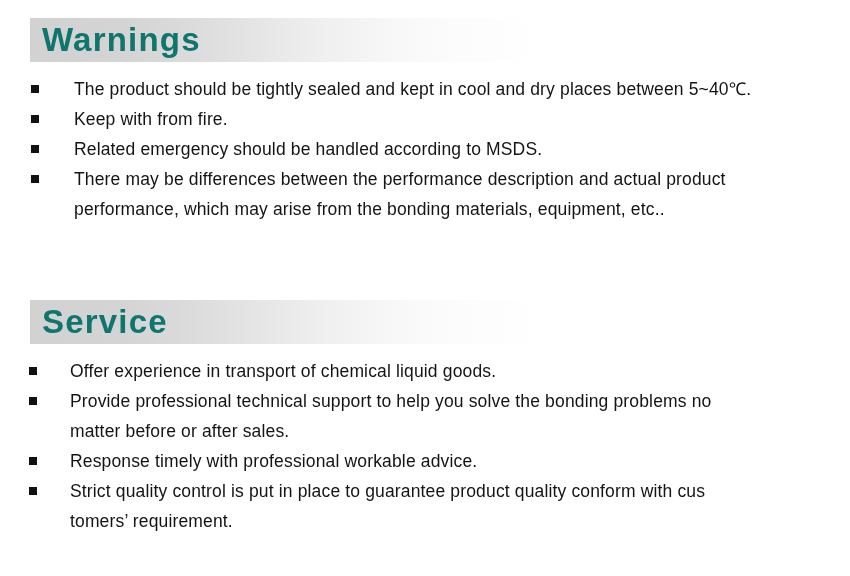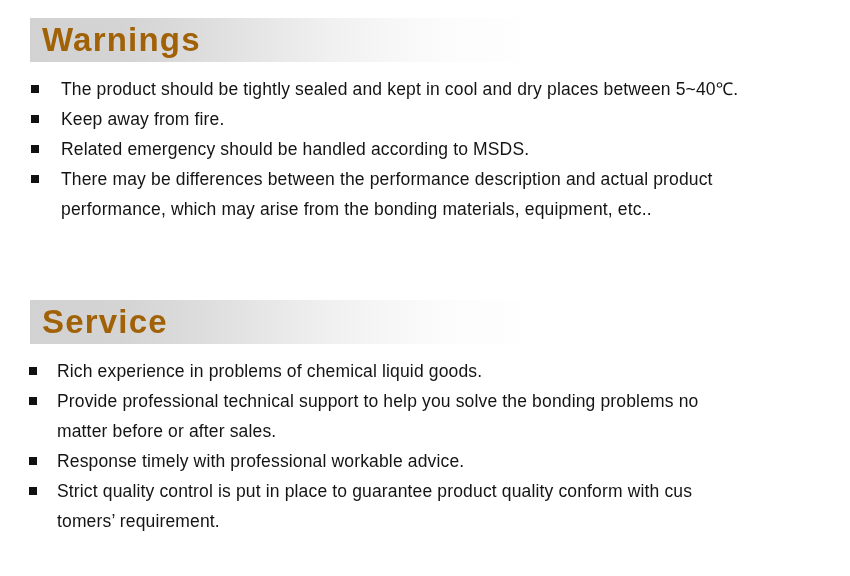--- a/index.html
+++ b/index.html
@@ -47,21 +47,21 @@
         #ffffff 100%);
   }
   .heading-text {
     position: absolute;
     left: 42px;
     top: 0;
     height: 44px;
     line-height: 44px;
     font-size: 33px;
     font-weight: bold;
-    color: #a16207;
+    color: #0f766e;
     letter-spacing: 1.2px;
     white-space: nowrap;
   }
 
   
   .bullet-list {
     list-style: none;
     margin: 0;
     padding: 0;
   }
@@ -100,61 +100,61 @@
     top: 356px;
     width: 800px;
   }
   .service-list .bullet-item {
     padding-left: 29px;
   }
 
   .heading-warnings { position: absolute; left: 0; top: 18px; width: 850px; }
   .heading-service  { position: absolute; left: 0; top: 300px; width: 785px; }
 
-  .nowrap-seg { white-space: pre-wrap; }
+  .nowrap-seg { white-space: pre-wrap; margin-left: 13px; }
 </style>
 </head>
 <body>
 
 <div class="page">
 
   <div class="section-heading heading-warnings">
     <div class="heading-bar"></div>
     <div class="heading-text">Warnings</div>
   </div>
 
   <ul class="bullet-list warnings-list">
     <li class="bullet-item">
       <span class="marker"></span>
       <span class="txt nowrap-seg">The product should be tightly sealed and kept in cool and dry places between 5~40℃.</span>
     </li>
     <li class="bullet-item">
       <span class="marker"></span>
-      <span class="txt nowrap-seg">Keep away from fire.</span>
+      <span class="txt nowrap-seg">Keep with from fire.</span>
     </li>
     <li class="bullet-item">
       <span class="marker"></span>
       <span class="txt nowrap-seg">Related emergency should be handled according to MSDS.</span>
     </li>
     <li class="bullet-item">
       <span class="marker"></span>
       <span class="txt nowrap-seg">There may be differences between the performance description and actual product
 performance, which may arise from the bonding materials, equipment, etc..</span>
     </li>
   </ul>
 
   <div class="section-heading heading-service">
     <div class="heading-bar"></div>
     <div class="heading-text">Service</div>
   </div>
 
   <ul class="bullet-list service-list">
     <li class="bullet-item">
       <span class="marker"></span>
-      <span class="txt nowrap-seg">Rich experience in problems of chemical liquid goods.</span>
+      <span class="txt nowrap-seg">Offer experience in transport of chemical liquid goods.</span>
     </li>
     <li class="bullet-item">
       <span class="marker"></span>
       <span class="txt nowrap-seg">Provide professional technical support to help you solve the bonding problems no
 matter before or after sales.</span>
     </li>
     <li class="bullet-item">
       <span class="marker"></span>
       <span class="txt nowrap-seg">Response timely with professional workable advice.</span>
     </li>

